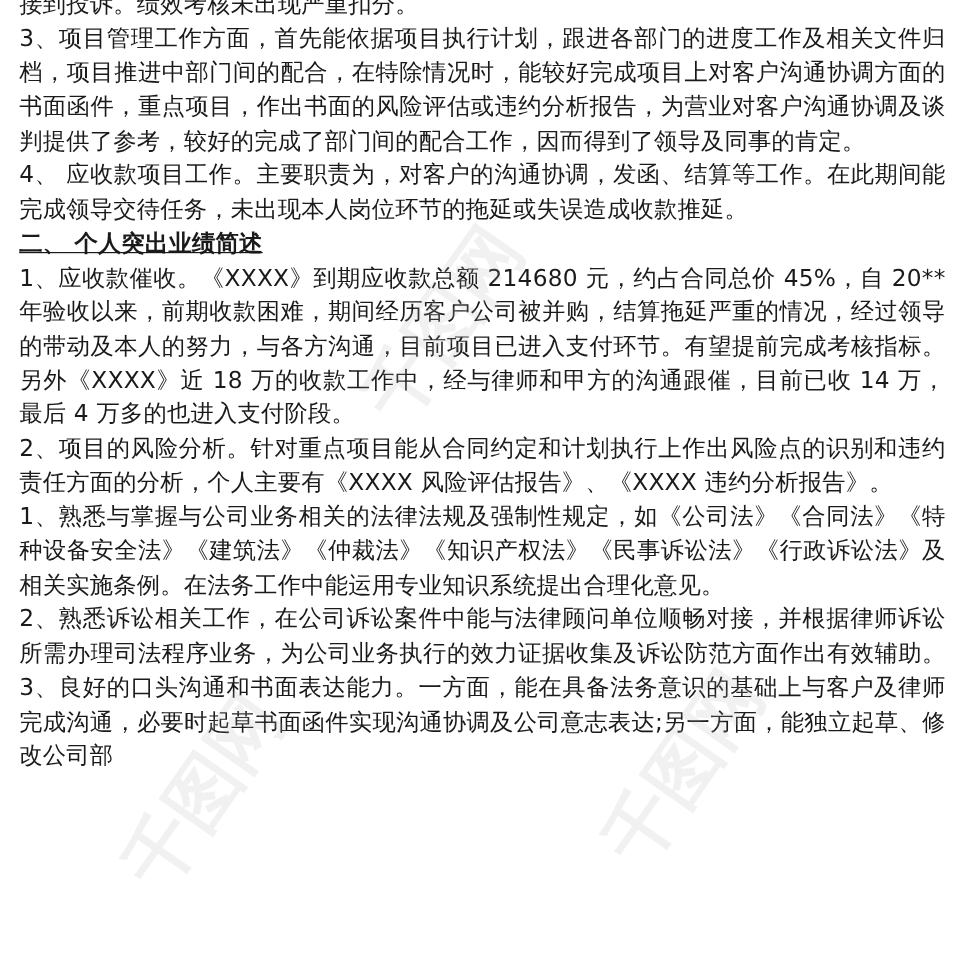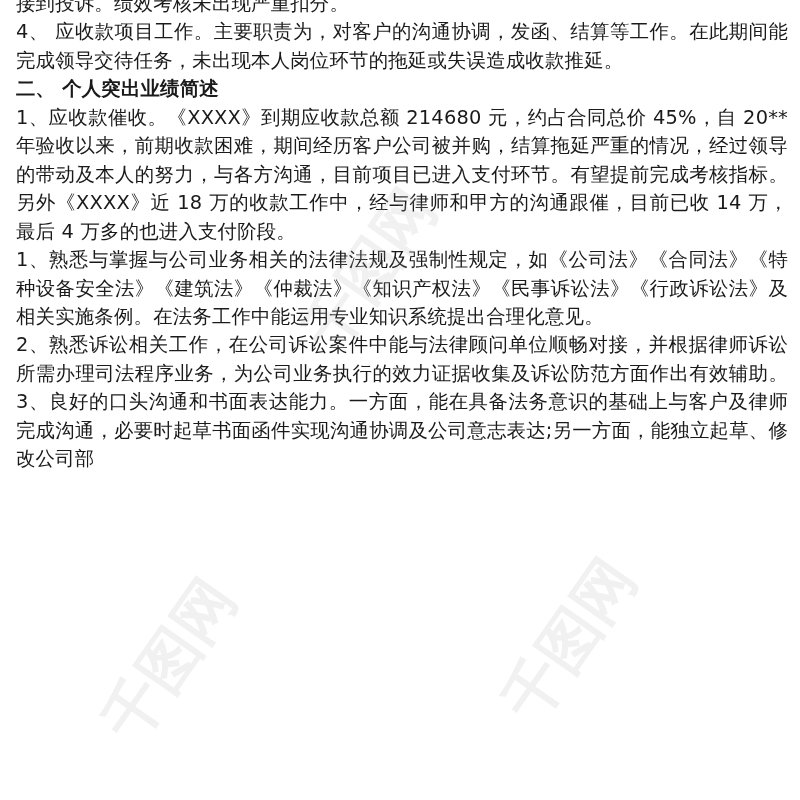--- a/index.html
+++ b/index.html
@@ -5,34 +5,36 @@
   html, body { margin: 0; padding: 0; background: #ffffff; }
   body { width: 800px; height: 800px; overflow: hidden; position: relative; }
   .page {
     position: absolute; left: 16px; top: -10px; width: 772px;
     font-family: "DejaVu Sans", "Liberation Sans", sans-serif;
     font-size: 19.4px; line-height: 28.45px; color: #1a1a1a;
     text-align: justify; text-justify: inter-character;
     letter-spacing: 0.2px;
   }
   .p { margin: 0; }
-  .h { margin: 0; font-weight: bold; }
+  .h { margin: 0; font-weight: bold; text-decoration: underline; }
   .watermark {
     position: absolute; color: rgba(180,180,180,0.18);
     font-family: "DejaVu Sans", sans-serif; font-size: 60px; font-weight: bold;
     transform: rotate(-55deg); pointer-events: none; white-space: nowrap;
   }
 </style>
 </head>
 <body>
 
 <div class="page">
   <p class="p">接到投诉。绩效考核未出现严重扣分。</p>
+  <p class="p">3、项目管理工作方面，首先能依据项目执行计划，跟进各部门的进度工作及相关文件归档，项目推进中部门间的配合，在特除情况时，能较好完成项目上对客户沟通协调方面的书面函件，重点项目，作出书面的风险评估或违约分析报告，为营业对客户沟通协调及谈判提供了参考，较好的完成了部门间的配合工作，因而得到了领导及同事的肯定。</p>
   <p class="p">4、 应收款项目工作。主要职责为，对客户的沟通协调，发函、结算等工作。在此期间能完成领导交待任务，未出现本人岗位环节的拖延或失误造成收款推延。</p>
   <p class="h">二、 个人突出业绩简述</p>
   <p class="p">1、应收款催收。《XXXX》到期应收款总额 214680 元，约占合同总价 45%，自 20**年验收以来，前期收款困难，期间经历客户公司被并购，结算拖延严重的情况，经过领导的带动及本人的努力，与各方沟通，目前项目已进入支付环节。有望提前完成考核指标。另外《XXXX》近 18 万的收款工作中，经与律师和甲方的沟通跟催，目前已收 14 万，最后 4 万多的也进入支付阶段。</p>
+  <p class="p">2、项目的风险分析。针对重点项目能从合同约定和计划执行上作出风险点的识别和违约责任方面的分析，个人主要有《XXXX 风险评估报告》、《XXXX 违约分析报告》。</p>
   <p class="p">1、熟悉与掌握与公司业务相关的法律法规及强制性规定，如《公司法》《合同法》《特种设备安全法》《建筑法》《仲裁法》《知识产权法》《民事诉讼法》《行政诉讼法》及相关实施条例。在法务工作中能运用专业知识系统提出合理化意见。</p>
   <p class="p">2、熟悉诉讼相关工作，在公司诉讼案件中能与法律顾问单位顺畅对接，并根据律师诉讼所需办理司法程序业务，为公司业务执行的效力证据收集及诉讼防范方面作出有效辅助。3、良好的口头沟通和书面表达能力。一方面，能在具备法务意识的基础上与客户及律师完成沟通，必要时起草书面函件实现沟通协调及公司意志表达;另一方面，能独立起草、修改公司部</p>
 </div>
 
 <div class="watermark" style="left:280px; top:230px;">千图网</div>
 <div class="watermark" style="left:80px; top:620px;">千图网</div>
 <div class="watermark" style="left:480px; top:600px;">千图网</div>
 
 </body></html>

